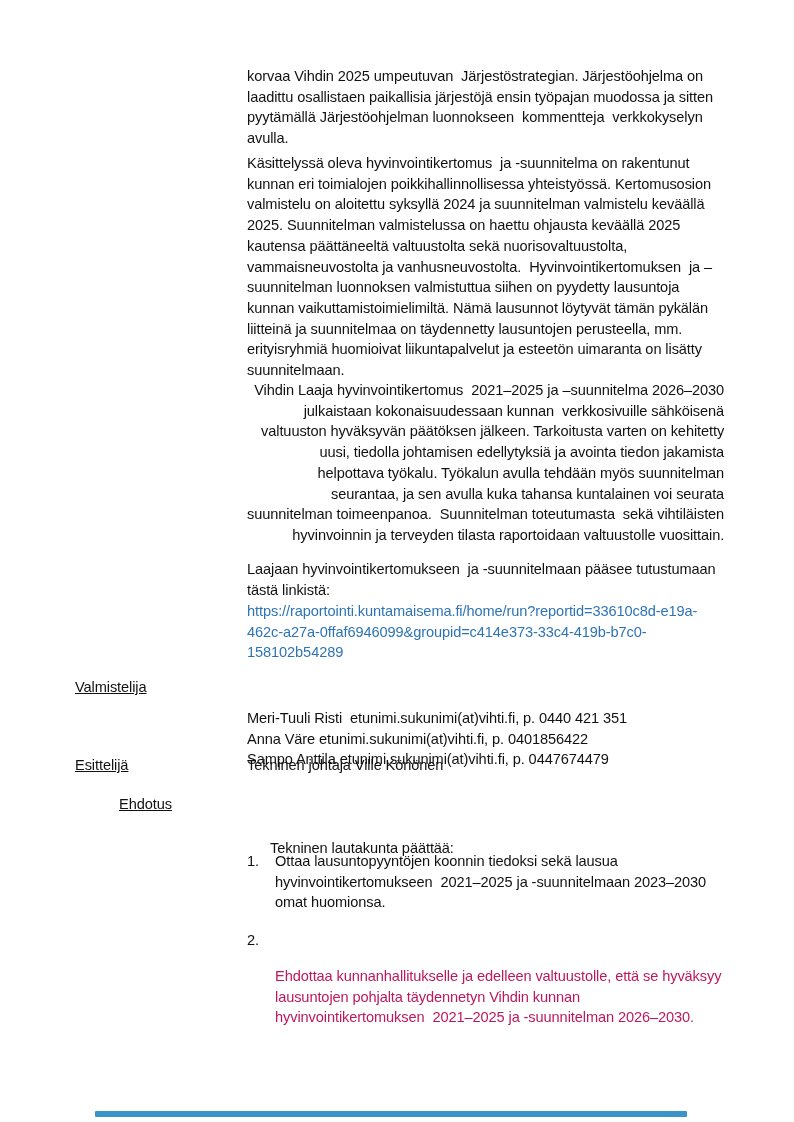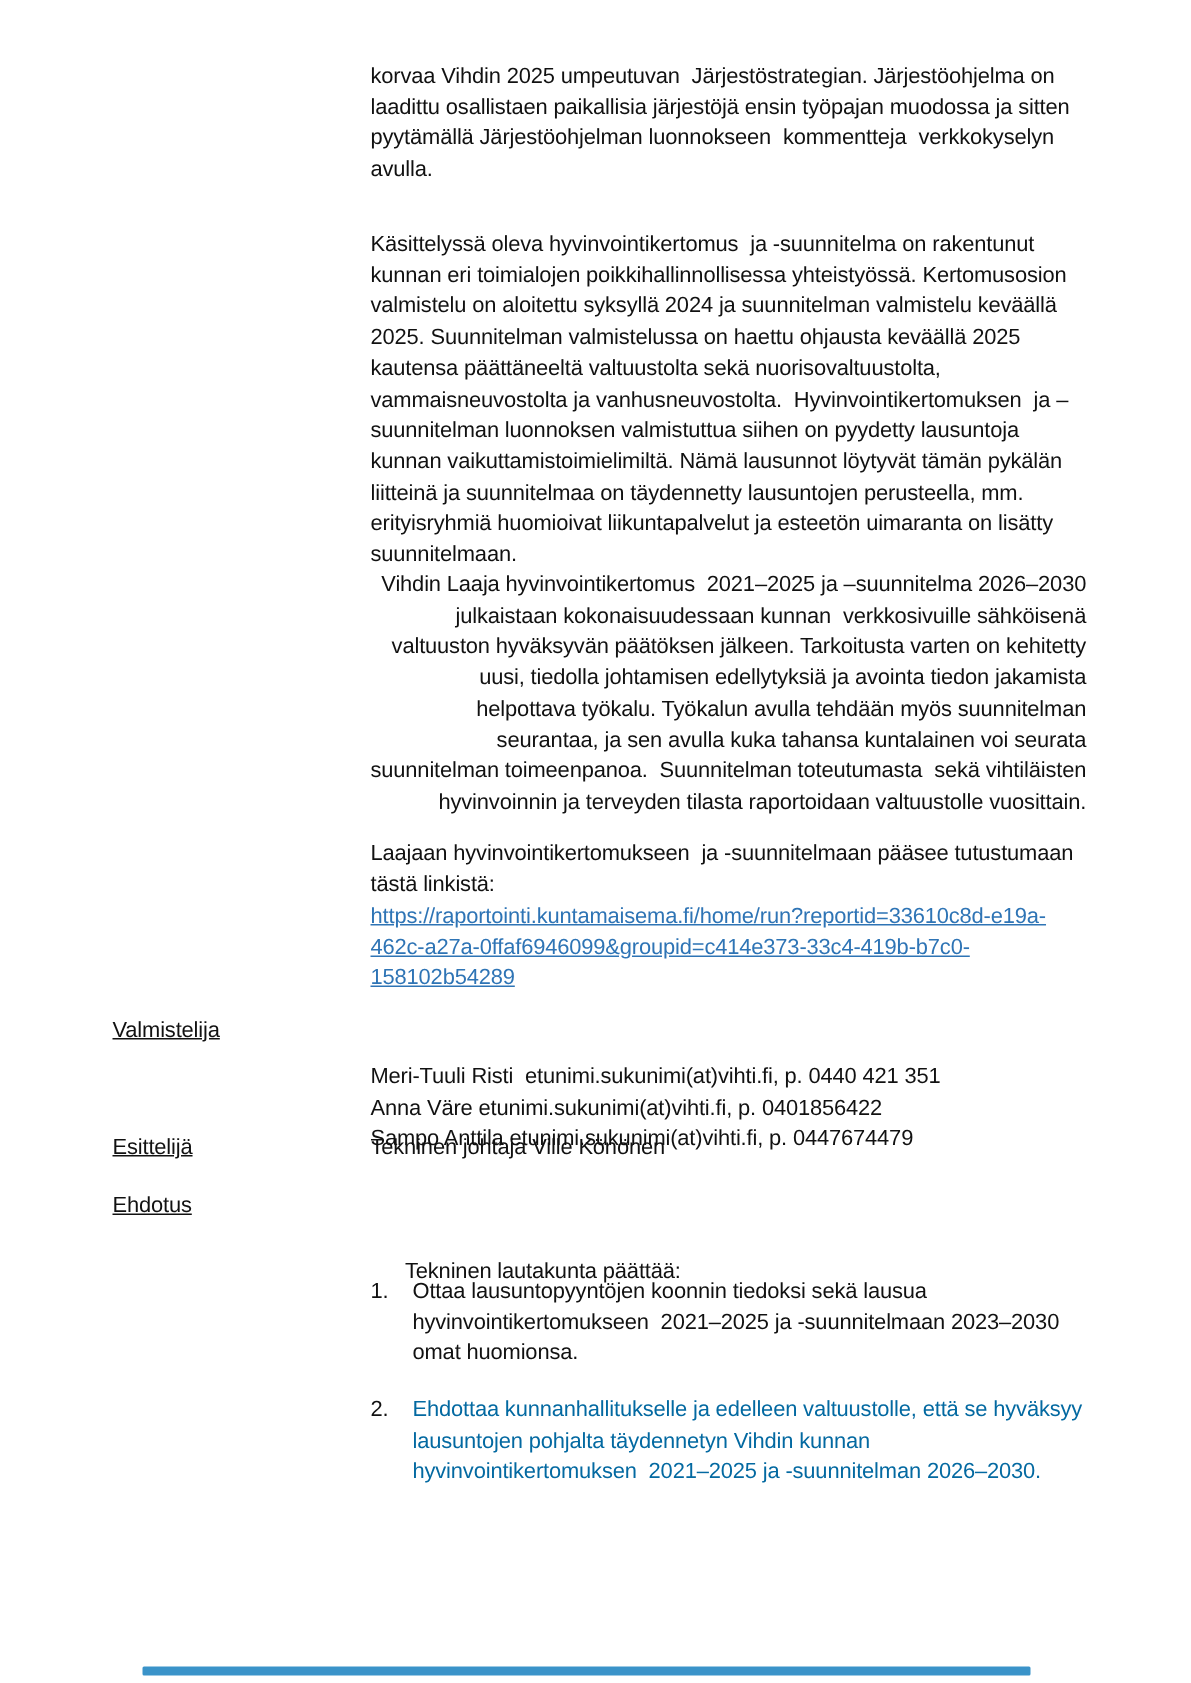--- a/index.html
+++ b/index.html
@@ -20,21 +20,20 @@
     white-space: pre;
     font-size: 14.6px;
     line-height: 20.7px;
     letter-spacing: -0.1px;
     color: #111111;
     margin: 0;
   }
   .col-main { left: 247px; }
   .col-label { left: 75px; text-decoration: underline; }
   .link {
-    text-decoration: underline;
     cursor: pointer;
   }
   .list-row {
     position: absolute;
     left: 247px;
     display: flex;
     align-items: flex-start;
   }
   .list-num {
     white-space: pre;
@@ -59,21 +58,21 @@
     width: 592px;
     height: 6px;
     border-radius: 1px;
   }
 </style>
 </head>
 <body>
 
 <div class="page">
 
-  <p class="tb col-main" style="top: 41px; color: rgb(17, 17, 17);">korvaa Vihdin 2025 umpeutuvan  Järjestöstrategian. Järjestöohjelma on
+  <p class="tb col-main" style="top: 66px; color: rgb(17, 17, 17);">korvaa Vihdin 2025 umpeutuvan  Järjestöstrategian. Järjestöohjelma on
 laadittu osallistaen paikallisia järjestöjä ensin työpajan muodossa ja sitten
 pyytämällä Järjestöohjelman luonnokseen  kommentteja  verkkokyselyn
 avulla.</p>
 
   <p class="tb col-main" style="top: 153px; color: rgb(17, 17, 17);">Käsittelyssä oleva hyvinvointikertomus  ja -suunnitelma on rakentunut
 kunnan eri toimialojen poikkihallinnollisessa yhteistyössä. Kertomusosion
 valmistelu on aloitettu syksyllä 2024 ja suunnitelman valmistelu keväällä
 2025. Suunnitelman valmistelussa on haettu ohjausta keväällä 2025
 kautensa päättäneeltä valtuustolta sekä nuorisovaltuustolta,
 vammaisneuvostolta ja vanhusneuvostolta.  Hyvinvointikertomuksen  ja –
@@ -100,33 +99,33 @@
 158102b54289</a>
 
   <p class="tb col-label" style="top: 677px; color: rgb(17, 17, 17);">Valmistelija</p>
   <p class="tb col-main" style="top: 708px; color: rgb(17, 17, 17);">Meri-Tuuli Risti  etunimi.sukunimi(at)vihti.fi, p. 0440 421 351
 Anna Väre etunimi.sukunimi(at)vihti.fi, p. 0401856422
 Sampo Anttila etunimi.sukunimi(at)vihti.fi, p. 0447674479</p>
 
   <p class="tb col-label" style="top: 755px; color: rgb(17, 17, 17);">Esittelijä</p>
   <p class="tb col-main" style="top: 755px; color: rgb(17, 17, 17);">Tekninen johtaja Ville Könönen</p>
 
-  <p class="tb col-label" style="top: 794px; color: rgb(17, 17, 17);">Ehdotus</p>
+  <p class="tb col-label" style="top: 794px; color: rgb(17, 17, 17); margin-left: 44px;">Ehdotus</p>
 
   <p class="tb col-main" style="top: 838px; color: rgb(17, 17, 17); margin-left: 23px;">Tekninen lautakunta päättää:</p>
 
   <div class="list-row" style="top:851px">
     <span class="list-num" style="color: rgb(17, 17, 17);">1.</span>
     <span class="list-text" style="color: rgb(17, 17, 17);">Ottaa lausuntopyyntöjen koonnin tiedoksi sekä lausua
 hyvinvointikertomukseen  2021–2025 ja -suunnitelmaan 2023–2030
 omat huomionsa.</span>
   </div>
 
   <div class="list-row" style="top:930px">
     <span class="list-num" style="color: rgb(17, 17, 17);">2.</span>
-    <span class="list-text" style="color: #0369a1;">Ehdottaa kunnanhallitukselle ja edelleen valtuustolle, että se hyväksyy
+    <span class="list-text" style="color: #be185d; margin-top: 36px;">Ehdottaa kunnanhallitukselle ja edelleen valtuustolle, että se hyväksyy
 lausuntojen pohjalta täydennetyn Vihdin kunnan
 hyvinvointikertomuksen  2021–2025 ja -suunnitelman 2026–2030.</span>
   </div>
 
   <div class="footer-bar" style="background: rgb(58, 147, 201);"></div>
 
 </div>
 
 </body></html>

